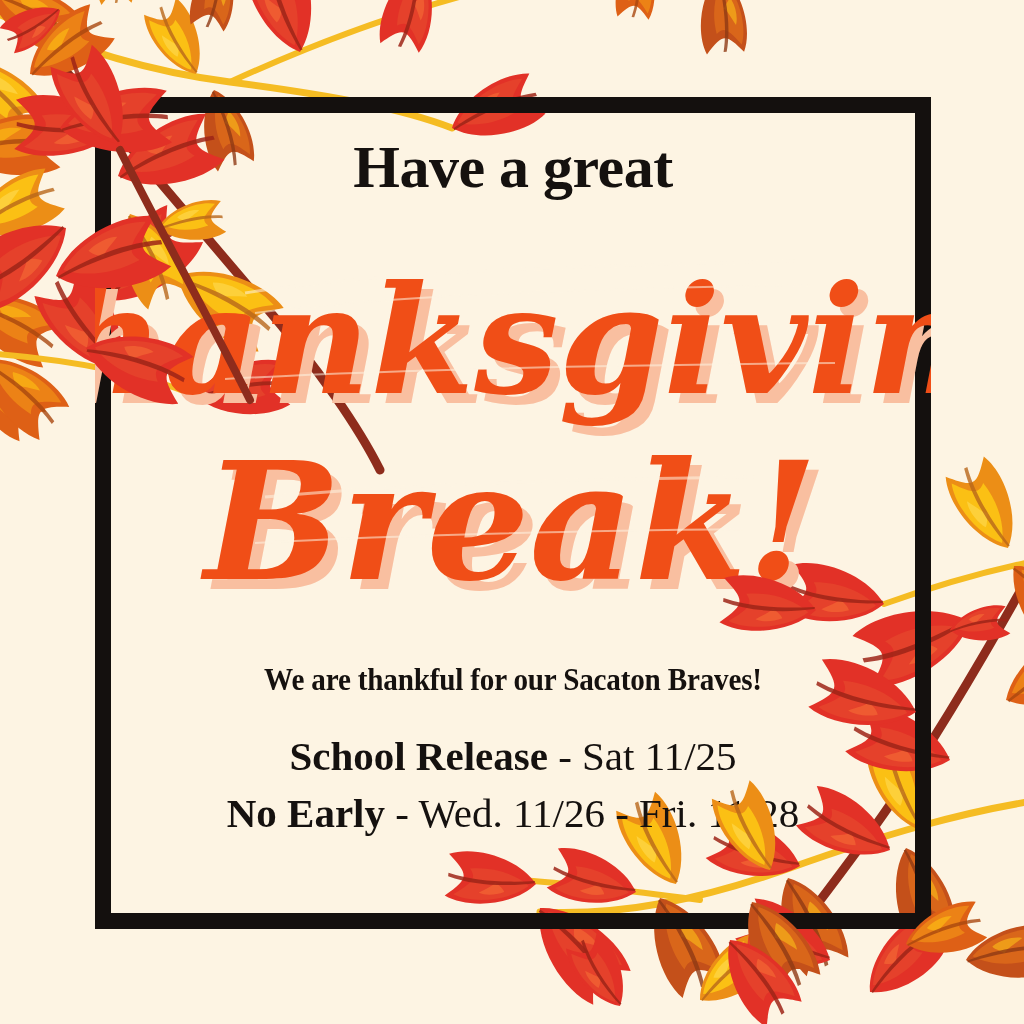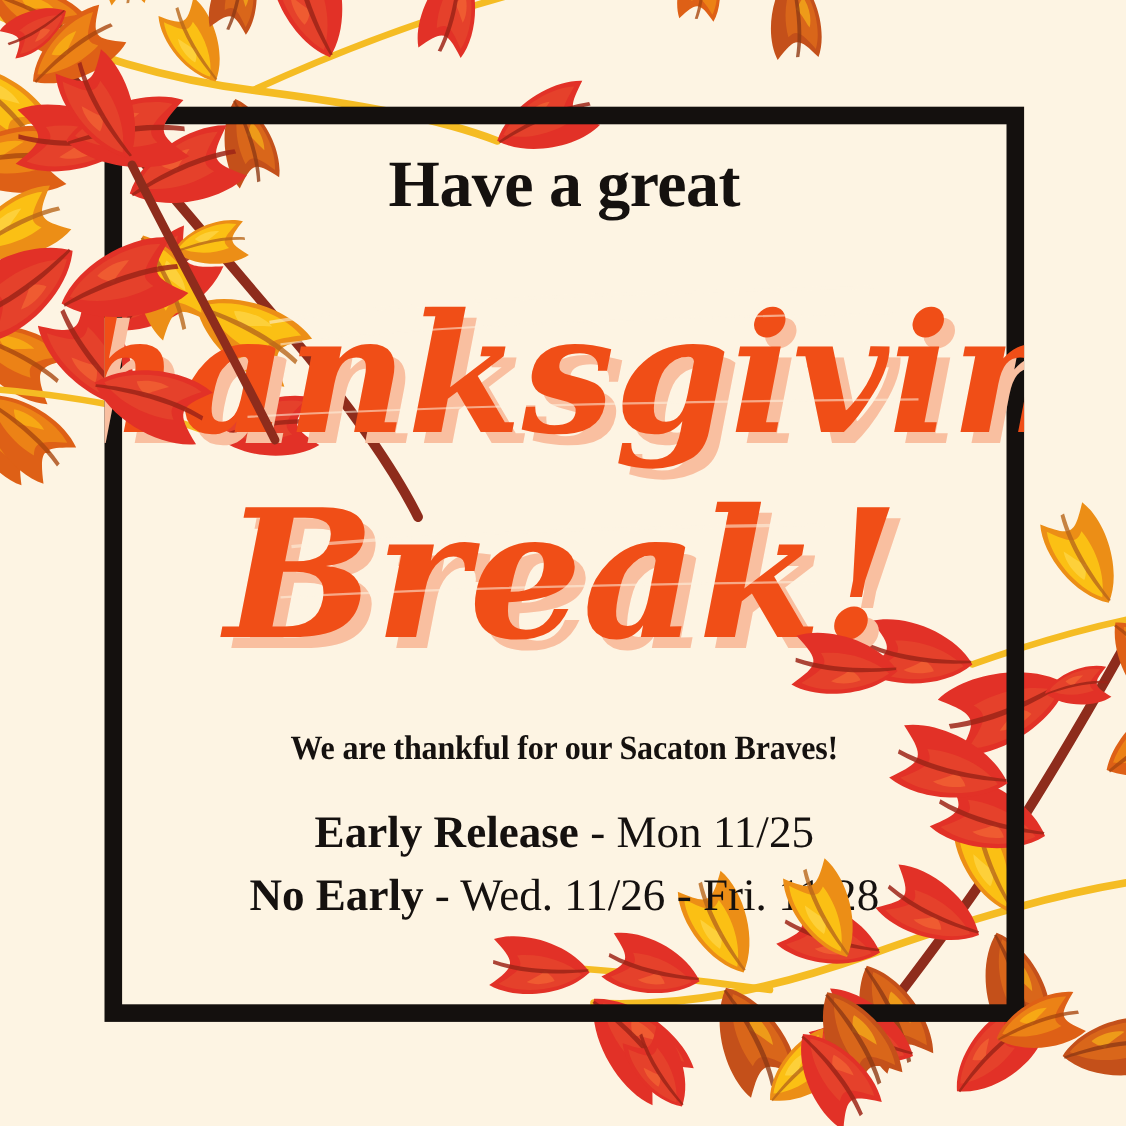--- a/index.html
+++ b/index.html
@@ -209,21 +209,21 @@
           <path d="M130,182 C300,172 520,168 740,166" stroke="#FDF4E3" stroke-width="2" fill="none"></path>
           <path d="M170,300 C300,288 470,282 660,280" stroke="#FDF4E3" stroke-width="3" fill="none"></path>
           <path d="M160,346 C300,338 470,334 650,332" stroke="#FDF4E3" stroke-width="2" fill="none"></path>
         </g>
       </svg>
     </div>
 
     <div class="thankful">We are thankful for our Sacaton Braves!</div>
 
     <div class="dateline" id="date-1">
-      <span class="lbl">Early Release</span><span class="val"> - Mon 11/25</span>
+      <span class="lbl">School Release</span><span class="val"> - Sat 11/25</span>
     </div>
 
     <div class="dateline" id="date-2">
       <span class="lbl">No Early</span><span class="val"> - Wed. 11/26 - Fri. 11/28</span>
     </div>
 
   </div>
 
   <svg class="layer" id="leaves-front" viewBox="0 0 1024 1024" xmlns="http://www.w3.org/2000/svg">
     <defs>

